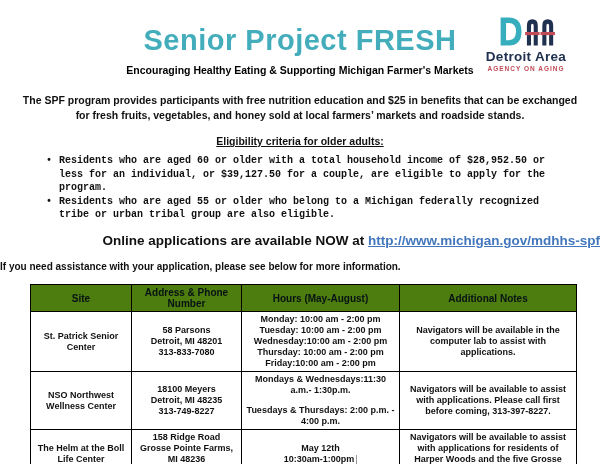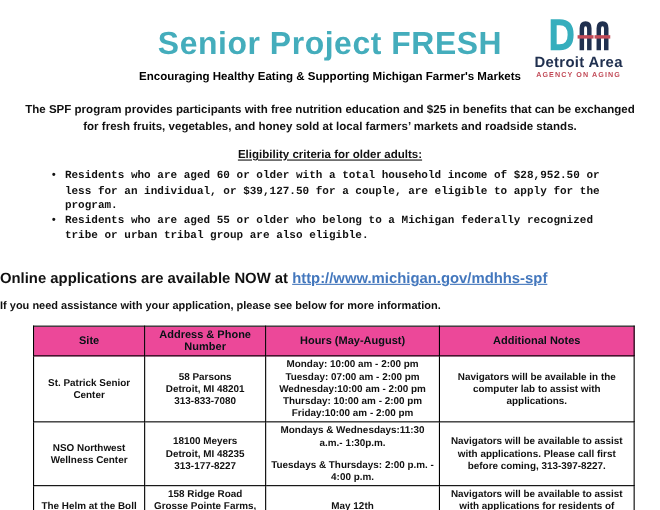--- a/index.html
+++ b/index.html
@@ -46,40 +46,40 @@
     margin-top:13px; text-align:center;
     font-size:10.5px; text-decoration:underline;
   }
   .bullets {
     margin:7px 36px 0 46px; list-style:none;
     font-size:10px; line-height:1.32; text-align:left;font-family:Liberation Mono, monospace;
   }
   .bullets li { padding-left:13px; position:relative; margin-bottom:1px; }
   .bullets li::before { content:"•"; position:absolute; left:0; top:0; }
   .cta {
-    margin-top:24px; text-align:left; font-size:13.5px;
+    margin-top:12px; text-align:right; font-size:13.5px;
   }
   .cta a { color:#4377BD; text-decoration:underline; }
   .assist {
     margin-top:13px; text-align:left; font-size:10px;
   }
   
   table.sites {
     margin:12px 0 0 30px;
     width:546px;
     border-collapse:collapse;
     table-layout:fixed;
   }
   table.sites th, table.sites td {
     border:1.6px solid #000;
     text-align:center; vertical-align:middle;
     padding:2px 3px;
   }
   table.sites th {
-    background:#ec4899;
+    background:#4d7c0f;
     font-size:10px; height:21px; color:#071215;
   }
   table.sites td { font-size:9px; line-height:1.22; }
   col.c-site  { width:101px; }
   col.c-addr  { width:110px; }
   col.c-hours { width:158px; }
   col.c-notes { width:177px; }
   tr.r1 td { height:53px; }
   tr.r2 td { height:43px; }
   tr.r3 td { height:38px; }
@@ -148,33 +148,33 @@
     <tbody>
       <tr class="r1">
         <td>St. Patrick Senior Center</td>
         <td>
           <div>58 Parsons</div>
           <div>Detroit, MI 48201</div>
           <div>313-833-7080</div>
         </td>
         <td>
           <div>Monday: 10:00 am - 2:00 pm</div>
-          <div>Tuesday: 07:00 am - 2:00 pm</div>
+          <div>Tuesday: 10:00 am - 2:00 pm</div>
           <div>Wednesday:10:00 am - 2:00 pm</div>
           <div>Thursday: 10:00 am - 2:00 pm</div>
           <div>Friday:10:00 am - 2:00 pm</div>
         </td>
         <td>Navigators will be available in the computer lab to assist with applications.</td>
       </tr>
       <tr class="r2">
         <td>NSO Northwest Wellness Center</td>
         <td>
           <div>18100 Meyers</div>
           <div>Detroit, MI 48235</div>
-          <div>313-177-8227</div>
+          <div>313-749-8227</div>
         </td>
         <td>
           <div class="hours-gap">Mondays &amp; Wednesdays:11:30 a.m.- 1:30p.m.</div>
           <div>Tuesdays &amp; Thursdays: 2:00 p.m. - 4:00 p.m.</div>
         </td>
         <td>Navigators will be available to assist with applications. Please call first before coming, 313-397-8227.</td>
       </tr>
       <tr class="r3">
         <td>The Helm at the Boll Life Center</td>
         <td>

